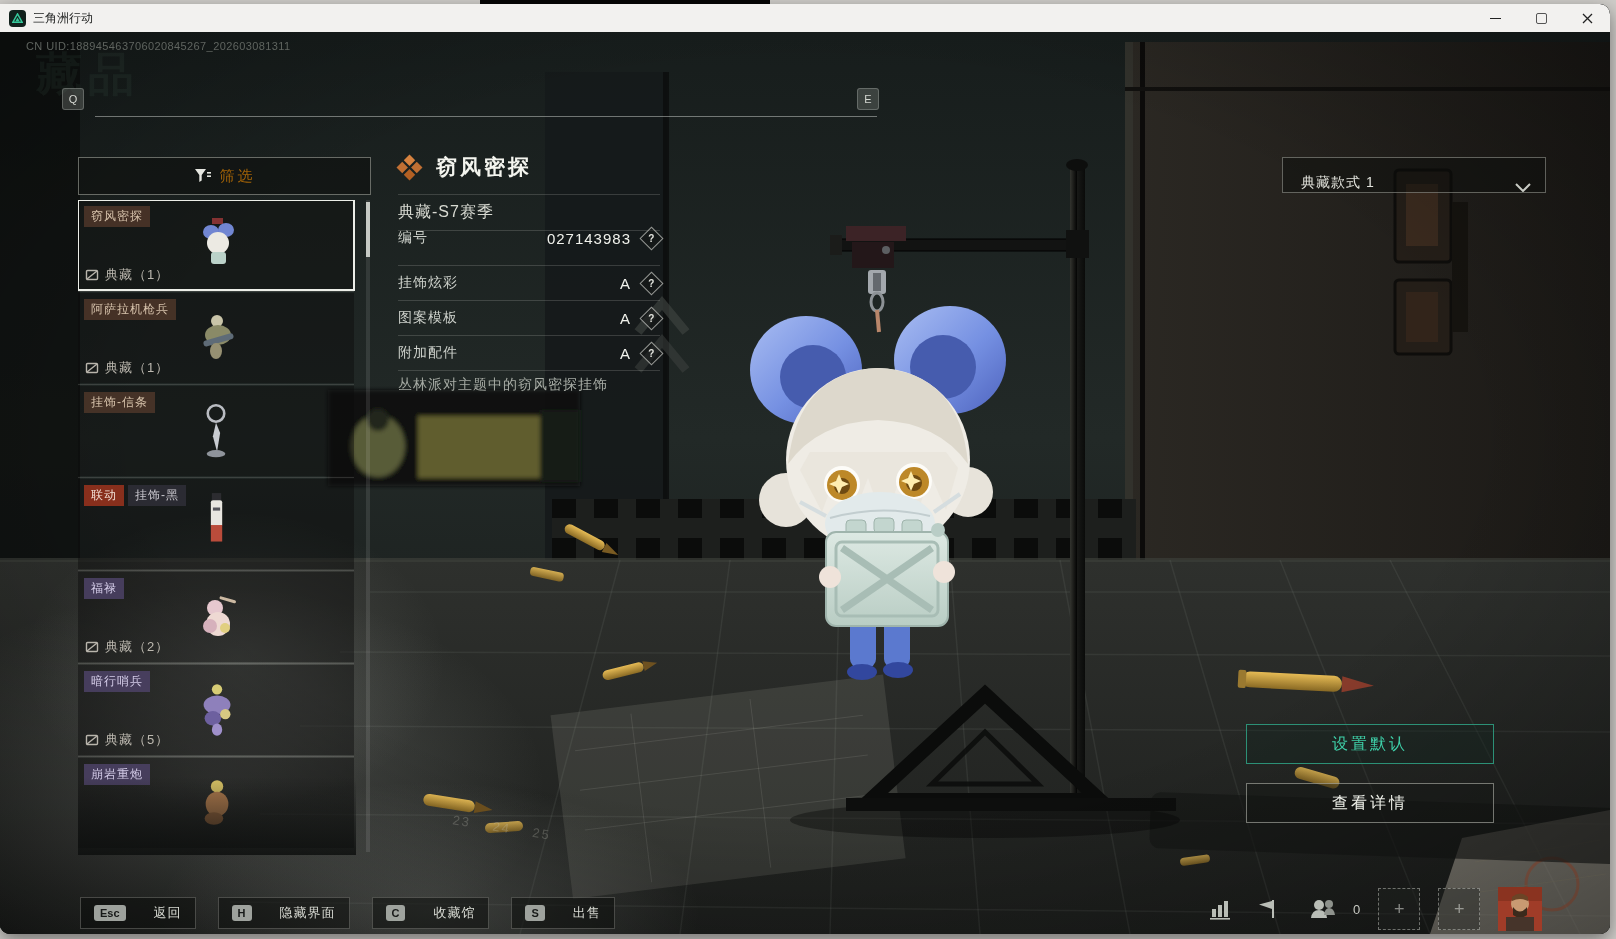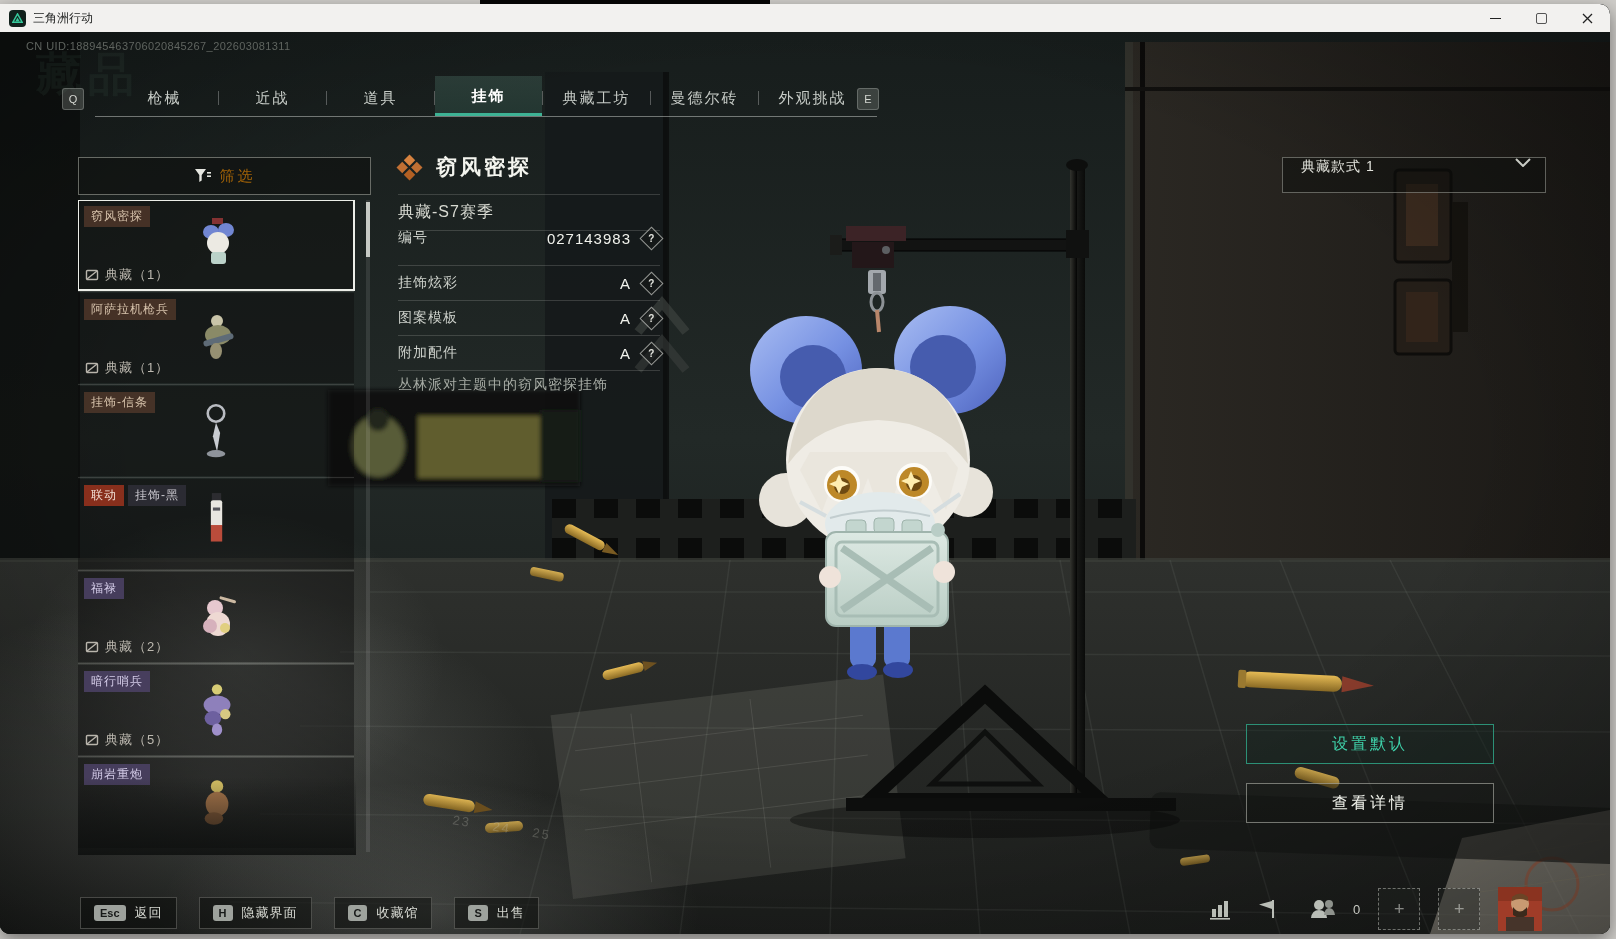--- a/index.html
+++ b/index.html
@@ -58,35 +58,35 @@
   .dline{height:1px;background:rgba(235,236,230,.17);}
   .drow{display:flex;align-items:center;height:34px;font-size:14px;color:#ccd0ca;}
   .drow .lab{letter-spacing:1px;}
   .drow .val{margin-left:auto;color:#f1f2ec;font-size:15px;letter-spacing:1px;}
   .qmark{width:15px;height:15px;border:1px solid rgba(230,232,226,.6);transform:rotate(45deg);
     display:flex;align-items:center;justify-content:center;margin-left:12px;background:rgba(20,22,21,.5);}
   .qmark i{transform:rotate(-45deg);font-style:normal;font-size:10px;color:#e4e5df;font-weight:bold;}
   #ddesc{left:398px;top:344px;font-size:14px;color:#a6aba4;letter-spacing:1px;}
   
   #styleSel{left:1282px;top:125px;width:262px;height:34px;border:1px solid rgba(190,192,185,.45);
-    background:rgba(10,13,12,.45);display:flex;align-items:flex-start;color:#e2e3dc;font-size:14px;letter-spacing:1px;}
+    background:rgba(10,13,12,.45);display:flex;align-items:flex-end;color:#e2e3dc;font-size:14px;letter-spacing:1px;}
   #styleSel .txt{margin-left:18px;}
   #styleSel svg{margin-left:auto;margin-right:14px;}
   
   .bigbtn{left:1246px;width:246px;height:38px;display:flex;align-items:center;justify-content:center;
     font-size:16px;letter-spacing:3px;}
   #btnDefault{top:692px;border:1px solid #2c9076;color:#3ecfa8;background:rgba(14,38,31,.32);}
   #btnDetail{top:751px;border:1px solid rgba(195,196,187,.55);color:#eef0e9;background:rgba(18,20,19,.38);}
   
   #hotkeys{left:80px;top:865px;display:flex;gap:22px;}
   .hk{display:flex;align-items:center;gap:9px;border:1px solid rgba(168,170,164,.35);
     background:rgba(11,12,11,.55);padding:4px 13px;height:22px;}
   .kcap{background:rgba(176,181,175,.88);color:#17191 8;color:#171918;font-size:11px;font-weight:bold;
     padding:2px 6px;border-radius:3px;line-height:12px;}
-  .hk .lbl{font-size:13px;color:#d8dad3;letter-spacing:1px;}
+  .hk .lbl{font-size:13px;color:#d8dad3;letter-spacing:1px;margin-left:19px;}
   
   #social{left:1205px;top:855px;display:flex;align-items:center;gap:18px;}
   .sicon{width:30px;height:30px;display:flex;align-items:center;justify-content:center;}
   .slot{width:40px;height:40px;border:1px dashed rgba(195,197,190,.5);background:rgba(32,34,32,.4);
     display:flex;align-items:center;justify-content:center;color:rgba(222,224,218,.55);font-size:18px;}
   #avatar{width:44px;height:44px;overflow:hidden;}
   #squadnum{font-size:13px;color:#c7c9c2;margin-left:-10px;}
   
   #matmarks{left:452px;top:788px;display:flex;gap:22px;color:rgba(205,205,192,.25);
     font-size:13px;transform:rotate(9deg);letter-spacing:2px;}
@@ -332,35 +332,20 @@
         <circle cx="944" cy="540" r="11" fill="#efe3da"></circle>
       </g>
 
       <rect width="1610" height="902" fill="url(#vignG)"></rect>
     </svg>
 
     <div id="watermark" class="abs">藏品</div>
     <div id="uid" class="abs">CN UID:188945463706020845267_202603081311</div>
 
     <div class="abs keyhint" style="left:62px;top:56px;">Q</div>
-    <div id="tabs" class="abs">
-      <div class="tab">枪械</div>
-      <div class="tabsep"></div>
-      <div class="tab">近战</div>
-      <div class="tabsep"></div>
-      <div class="tab">道具</div>
-      <div class="tabsep"></div>
-      <div class="tab sel">挂饰</div>
-      <div class="tabsep"></div>
-      <div class="tab">典藏工坊</div>
-      <div class="tabsep"></div>
-      <div class="tab">曼德尔砖</div>
-      <div class="tabsep"></div>
-      <div class="tab">外观挑战</div>
-    </div>
     <div class="abs keyhint" style="left:857px;top:56px;">E</div>
     <div id="tabline" class="abs"></div>
 
     <div id="filterBtn" class="abs">
       <svg width="17" height="16" viewBox="0 0 17 16">
         <path d="M1,1 H12 L7.7,7 V12.5 L5.3,14 V7 Z" fill="#e5e6e0"></path>
         <rect x="13" y="4" width="4" height="1.6" fill="#e5e6e0"></rect>
           <rect x="13" y="7.4" width="4" height="1.6" fill="#e5e6e0"></rect>
       </svg>
       <span>筛选</span>

